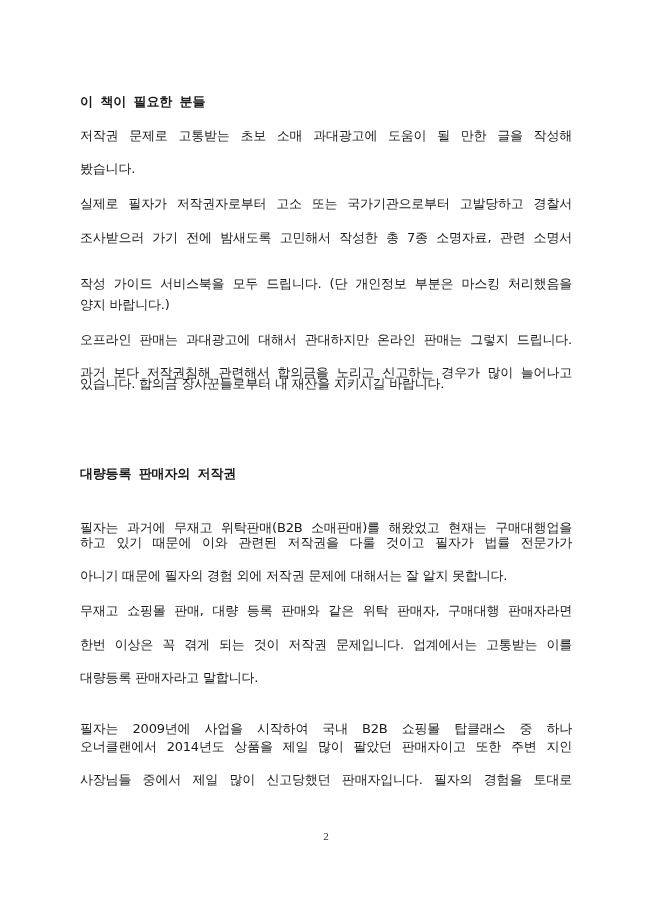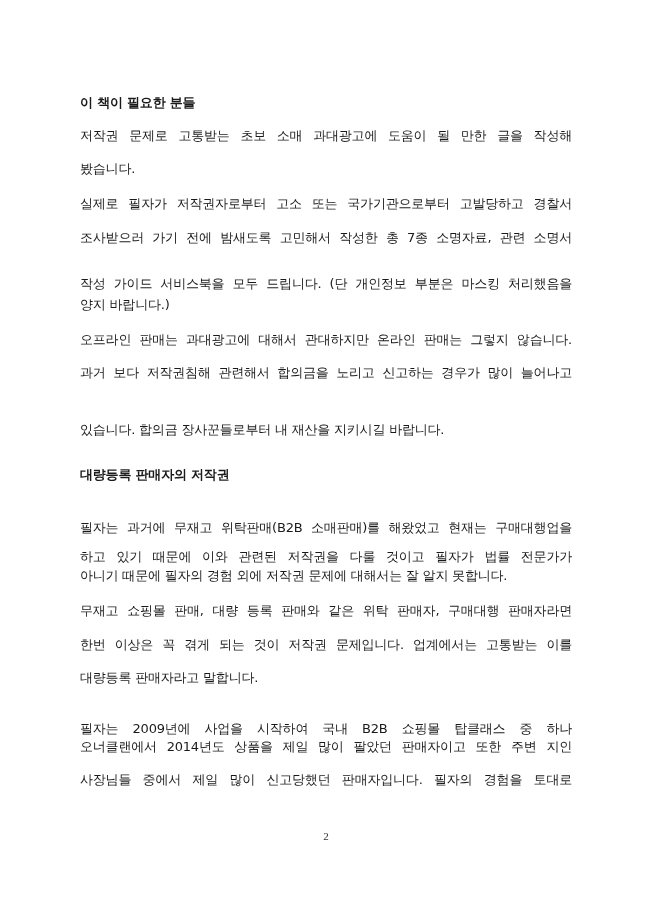--- a/index.html
+++ b/index.html
@@ -8,21 +8,21 @@
       font-family: "DejaVu Sans", "Liberation Sans", sans-serif;
       color: #1a1a1a; position: relative; overflow: hidden;
     }
     .page { position: absolute; left: 80px; top: 0; width: 492px; }
     .line {
       position: absolute; left: 0; width: 492px; height: 20px;
       font-size: 13px; line-height: 20px; white-space: nowrap;
       text-align: justify; text-align-last: justify; letter-spacing: -0.2px;
     }
     .line.last { text-align-last: left; }
-    .heading { font-weight: bold; text-align-last: left; }
+    .heading { font-weight: bold; text-align-last: left; font-family: Liberation Mono, monospace; }
     .page-number {
       position: absolute; top: 830px; left: 0; width: 652px;
       text-align: center; font-size: 11px; color: #333;
       font-family: "Liberation Serif", serif;
     }
   </style>
 </head>
 <body>
 
 <div class="page">
@@ -30,28 +30,28 @@
   <div class="line heading" style="top:93px">이 책이 필요한 분들</div>
 
   <div class="line" style="top:126px">저작권 문제로 고통받는 초보 소매 과대광고에 도움이 될 만한 글을 작성해</div>
   <div class="line last" style="top:159px">봤습니다.</div>
 
   <div class="line" style="top:194px">실제로 필자가 저작권자로부터 고소 또는 국가기관으로부터 고발당하고 경찰서</div>
   <div class="line" style="top:228px">조사받으러 가기 전에 밤새도록 고민해서 작성한 총 7종 소명자료, 관련 소명서</div>
   <div class="line" style="top:274px">작성 가이드 서비스북을 모두 드립니다. (단 개인정보 부분은 마스킹 처리했음을</div>
   <div class="line last" style="top:295px">양지 바랍니다.)</div>
 
-  <div class="line" style="top:330px">오프라인 판매는 과대광고에 대해서 관대하지만 온라인 판매는 그렇지 않습니다.</div>
+  <div class="line" style="top:330px">오프라인 판매는 과대광고에 대해서 관대하지만 온라인 판매는 그렇지 드립니다.</div>
   <div class="line" style="top:363px">과거 보다 저작권침해 관련해서 합의금을 노리고 신고하는 경우가 많이 늘어나고</div>
-  <div class="line last" style="top:420px">있습니다. 합의금 장사꾼들로부터 내 재산을 지키시길 바랍니다.</div>
+  <div class="line last" style="top:374px">있습니다. 합의금 장사꾼들로부터 내 재산을 지키시길 바랍니다.</div>
 
   <div class="line heading" style="top:465px">대량등록 판매자의 저작권</div>
 
   <div class="line" style="top:518px">필자는 과거에 무재고 위탁판매(B2B 소매판매)를 해왔었고 현재는 구매대행업을</div>
-  <div class="line" style="top:547px">하고 있기 때문에 이와 관련된 저작권을 다룰 것이고 필자가 법률 전문가가</div>
+  <div class="line" style="top:533px">하고 있기 때문에 이와 관련된 저작권을 다룰 것이고 필자가 법률 전문가가</div>
   <div class="line last" style="top:566px">아니기 때문에 필자의 경험 외에 저작권 문제에 대해서는 잘 알지 못합니다.</div>
 
   <div class="line" style="top:601px">무재고 쇼핑몰 판매, 대량 등록 판매와 같은 위탁 판매자, 구매대행 판매자라면</div>
   <div class="line" style="top:635px">한번 이상은 꼭 겪게 되는 것이 저작권 문제입니다. 업계에서는 고통받는 이를</div>
   <div class="line last" style="top:668px">대량등록 판매자라고 말합니다.</div>
 
   <div class="line" style="top:719px">필자는 2009년에 사업을 시작하여 국내 B2B 쇼핑몰 탑클래스 중 하나</div>
   <div class="line" style="top:737px">오너클랜에서 2014년도 상품을 제일 많이 팔았던 판매자이고 또한 주변 지인</div>
   <div class="line" style="top:770px">사장님들 중에서 제일 많이 신고당했던 판매자입니다. 필자의 경험을 토대로</div>
 </div>

